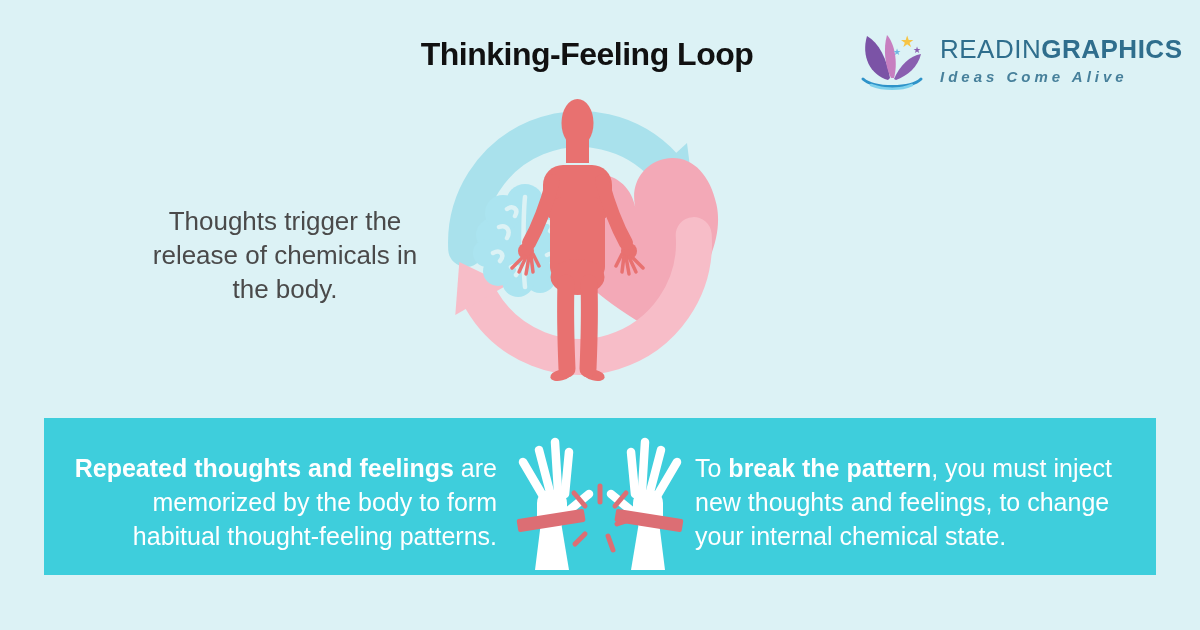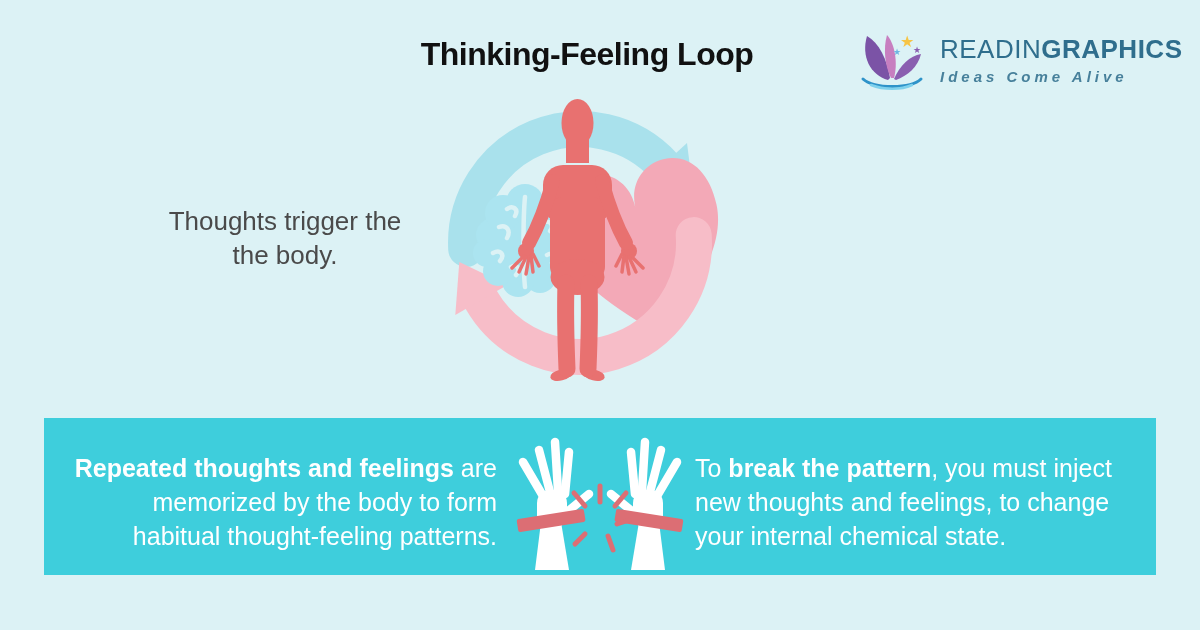--- a/index.html
+++ b/index.html
@@ -68,20 +68,21 @@
       <path d="M15,57 C28,62 45,62 56,57" stroke="#7fd1ec" stroke-width="2.5" fill="none" stroke-linecap="round"></path>
     </svg>
     <div class="logo-text">
       <div class="brand"><span>READIN</span><span class="bold">GRAPHICS</span></div>
       <div class="tagline">Ideas Come Alive</div>
     </div>
   </div>
 
   <div class="caption caption-left">
     <div class="line">Thoughts trigger the</div>
+    <div class="line">release of chemicals in</div>
     <div class="line">the body.</div>
   </div>
 
 
   <svg class="illustration" width="340" height="320" viewBox="0 0 340 320">
 
     <g>
       <path class="stroke-arrow-blue" d="M 51.2 164 A 114 114 0 0 1 249.7 81.7" fill="none" stroke-width="36" stroke-linecap="round"></path>
       <polygon class="fill-arrow-blue" points="272,58 224,102 279,114"></polygon>
     </g>

